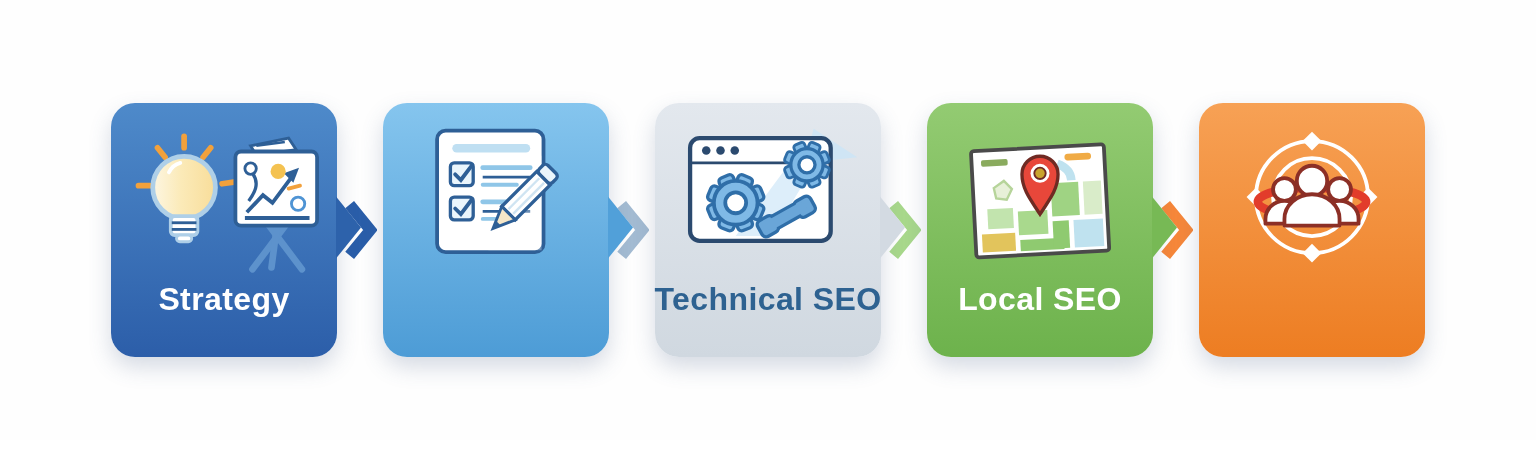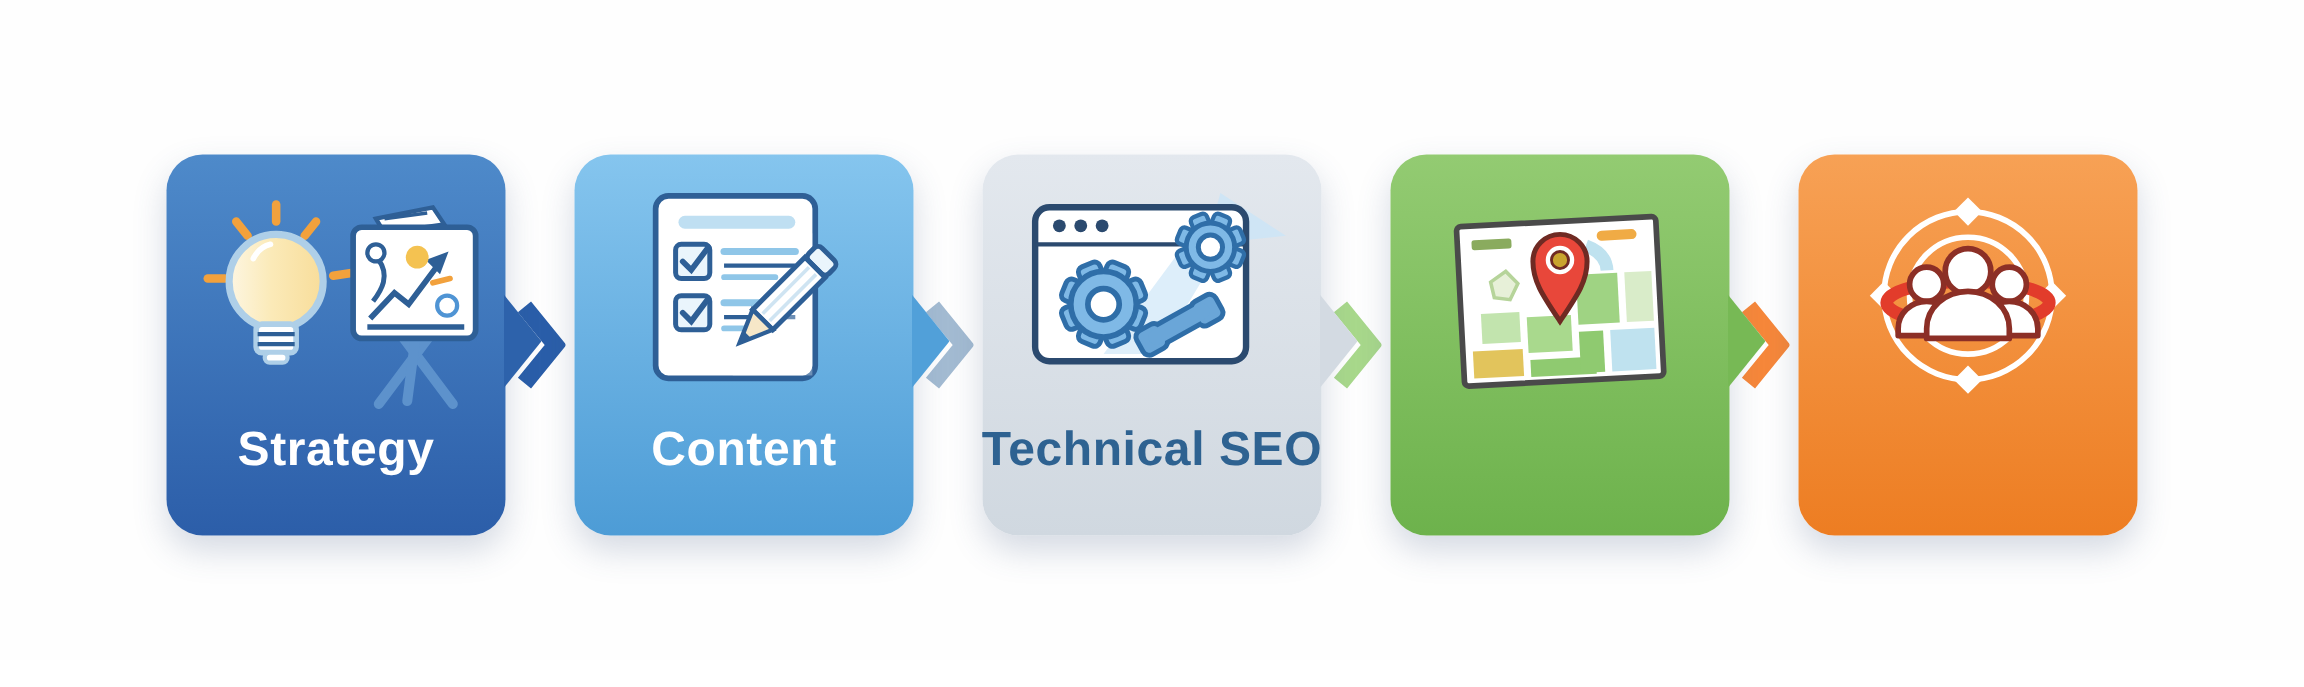--- a/index.html
+++ b/index.html
@@ -131,21 +131,20 @@
           <g transform="translate(152,56) rotate(45)">
             <rect x="-10" y="-10" width="20" height="13" rx="4" fill="#eaf5fc" stroke="#2e5f96" stroke-width="3.5"></rect>
             <rect x="-10" y="3" width="20" height="52" fill="#ffffff" stroke="#2e5f96" stroke-width="3.5"></rect>
             <line x1="-3" y1="6" x2="-3" y2="52" stroke="#cfe4f2" stroke-width="2.5"></line>
             <line x1="4" y1="6" x2="4" y2="52" stroke="#cfe4f2" stroke-width="2.5"></line>
             <polygon points="-10,55 10,55 0,78" fill="#f6e7c8" stroke="#2e5f96" stroke-width="3"></polygon>
             <polygon points="-3.5,70 3.5,70 0,78" fill="#2e5f96"></polygon>
           </g>
         </svg>
       </div>
-      <div class="label">Content</div>
       <div class="tab"></div>
     </div>
 
     <div class="connector">
       <svg width="34" height="64" viewBox="0 0 36 68">
         <polyline points="7,7 29,34 7,61" fill="none" stroke-width="12" stroke="#a3bbd2"></polyline>
       </svg>
     </div>
 
     <div class="card c3">
@@ -224,20 +223,21 @@
             <rect x="112" y="104" width="17" height="29" fill="#8fca70"></rect>
             <rect x="134" y="104" width="31" height="29" fill="#bfe2ef"></rect>
             <path d="M120,44 q14,6 14,18" fill="none" stroke="#bfe2ef" stroke-width="9"></path>
           </g>
 
           <path d="M100,96 C 88,78 81,68 81,54 a19,19 0 1 1 38,0 C 119,68 112,78 100,96 Z" fill="#e8473a" stroke="#6f2a23" stroke-width="3.5"></path>
           <circle cx="100" cy="53" r="10" fill="#ffffff"></circle>
           <circle cx="100" cy="53" r="6" fill="#c9a42e" stroke="#6f2a23" stroke-width="2"></circle>
         </svg>
       </div>
+      <div class="label">Local SEO</div>
       <div class="tab"></div>
     </div>
 
     <div class="connector">
       <svg width="34" height="64" viewBox="0 0 36 68">
         <polyline points="7,7 29,34 7,61" fill="none" stroke-width="12" stroke="#f6873a"></polyline>
       </svg>
     </div>
 
     <div class="card c5">

